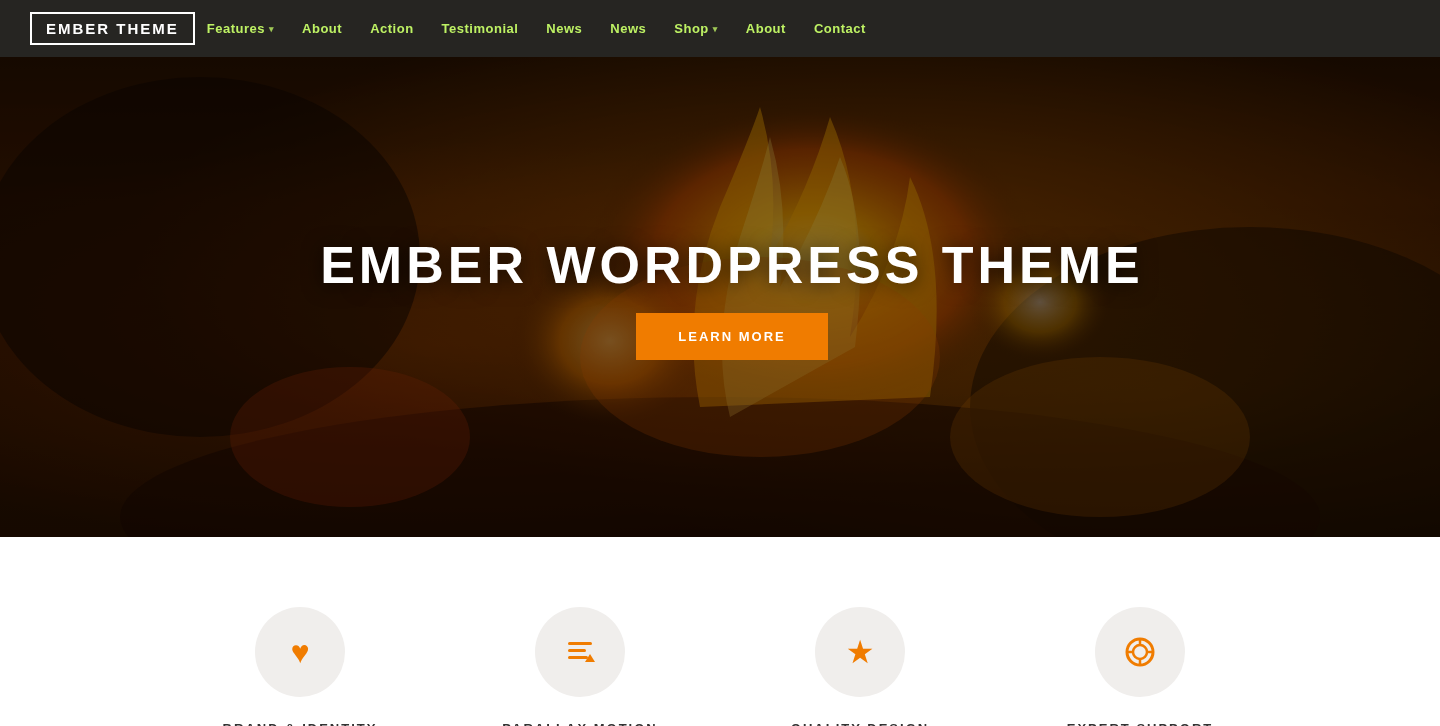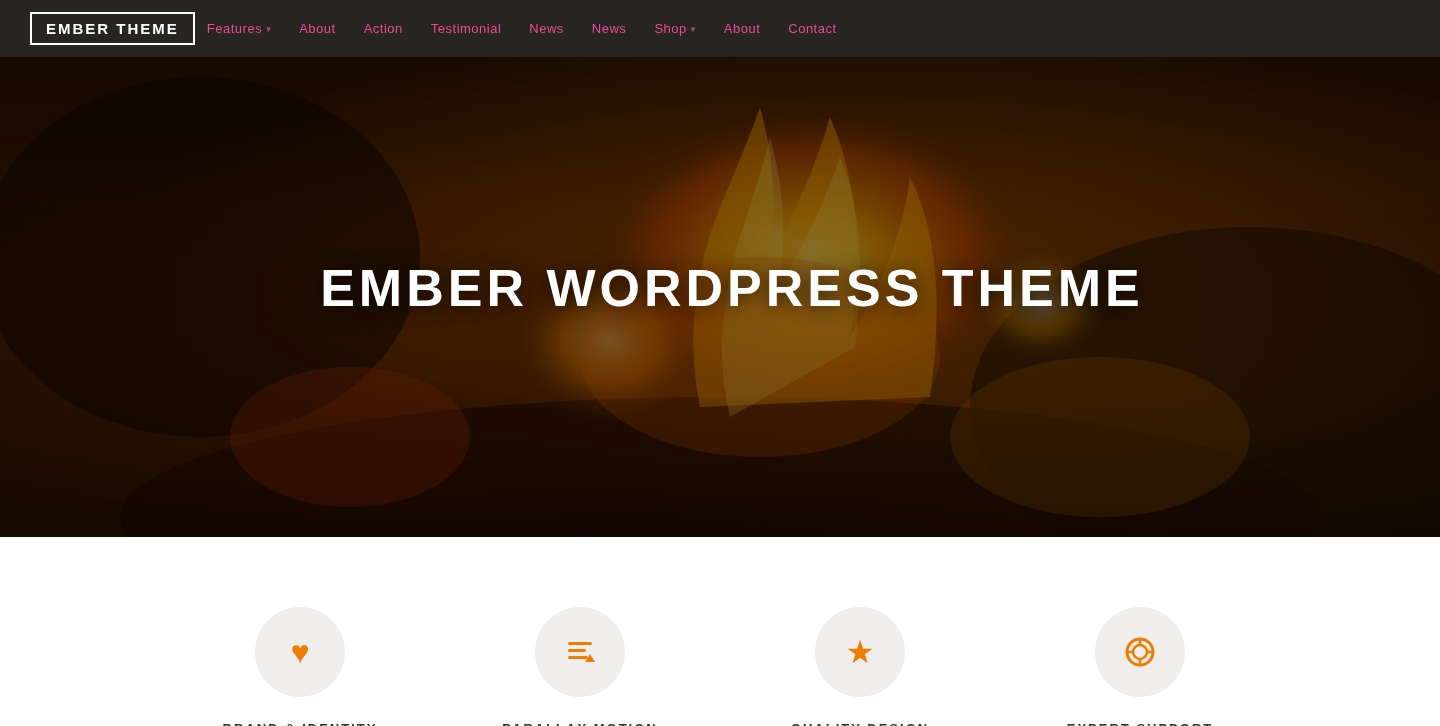--- a/index.html
+++ b/index.html
@@ -26,24 +26,24 @@
       text-transform: uppercase;
       white-space: nowrap;
     }
     .navbar-links {
       display: flex;
       align-items: center;
       gap: 4px;
       list-style: none;
     }
     .navbar-links li a {
-      color: #ec4899;
+      color: #bef264;
       text-decoration: none;
       font-size: 13px;
-      font-weight: 400;
+      font-weight: 700;
       padding: 6px 12px;
       letter-spacing: 0.5px;
       display: flex;
       align-items: center;
       gap: 4px;
       transition: color 0.2s;
     }
     .dropdown-arrow {
       font-size: 9px;
       opacity: 0.8;
@@ -257,20 +257,21 @@
     <path d="M700,350 Q680,250 720,150 Q750,80 760,50 Q780,120 770,200 Q810,130 830,60 Q870,150 850,280 Q900,200 910,120 Q950,200 930,340 Z" fill="#ffb300" opacity="0.55"></path>
     <path d="M730,360 Q710,280 740,180 Q760,120 770,80 Q790,150 780,230 Q820,160 840,100 Q870,170 855,290 Z" fill="#fff176" opacity="0.35"></path>
 
     <ellipse cx="760" cy="300" rx="180" ry="100" fill="#ff6d00" opacity="0.25"></ellipse>
     <ellipse cx="1100" cy="380" rx="150" ry="80" fill="#ff8f00" opacity="0.2"></ellipse>
     <ellipse cx="350" cy="380" rx="120" ry="70" fill="#bf360c" opacity="0.3"></ellipse>
   </svg>
   <div class="hero-overlay"></div>
   <div class="hero-content">
     <h1 class="hero-title">EMBER WORDPRESS THEME</h1>
+    <a href="#" class="hero-btn">LEARN MORE</a>
   </div>
 </section>
 
 <section class="features">
 
   <div class="feature-item">
     <div class="feature-icon-circle">
       <span class="feature-icon">♥</span>
     </div>
     <span class="feature-title">BRAND &amp; IDENTITY</span>

